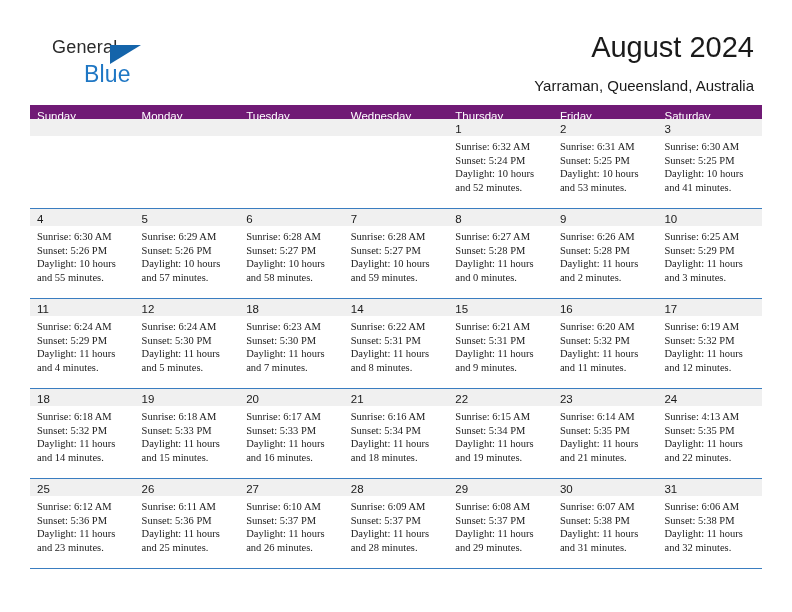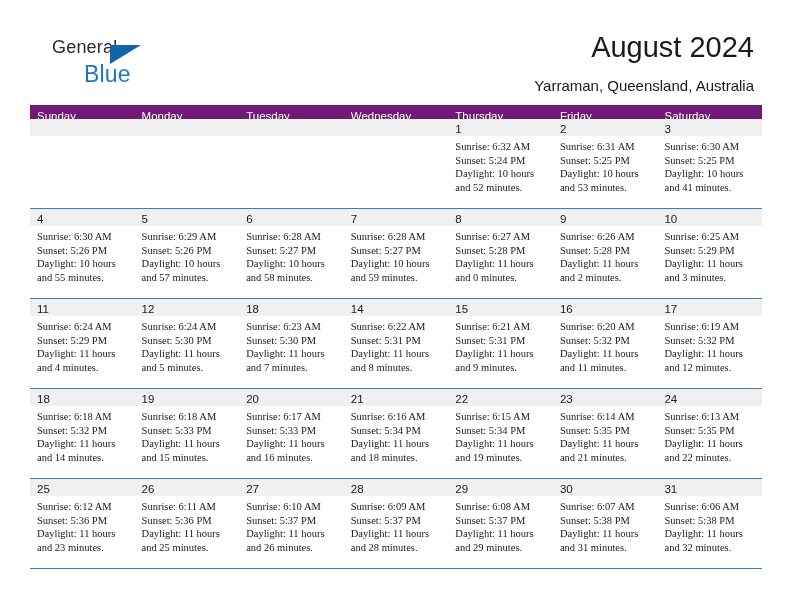--- a/index.html
+++ b/index.html
@@ -405,21 +405,21 @@
             <div class="cell-lines">
               <div class="cell-line">Sunrise: 6:14 AM</div>
               <div class="cell-line">Sunset: 5:35 PM</div>
               <div class="cell-line">Daylight: 11 hours</div>
               <div class="cell-line">and 21 minutes.</div>
             </div>
           </div>
           <div class="cell">
             <div class="daynum-band"><span class="daynum">24</span></div>
             <div class="cell-lines">
-              <div class="cell-line">Sunrise: 6:13 AM</div>
+              <div class="cell-line">Sunrise: 4:13 AM</div>
               <div class="cell-line">Sunset: 5:35 PM</div>
               <div class="cell-line">Daylight: 11 hours</div>
               <div class="cell-line">and 22 minutes.</div>
             </div>
           </div>
         </div>
         <div class="week">
           <div class="cell">
             <div class="daynum-band"><span class="daynum">25</span></div>
             <div class="cell-lines">

